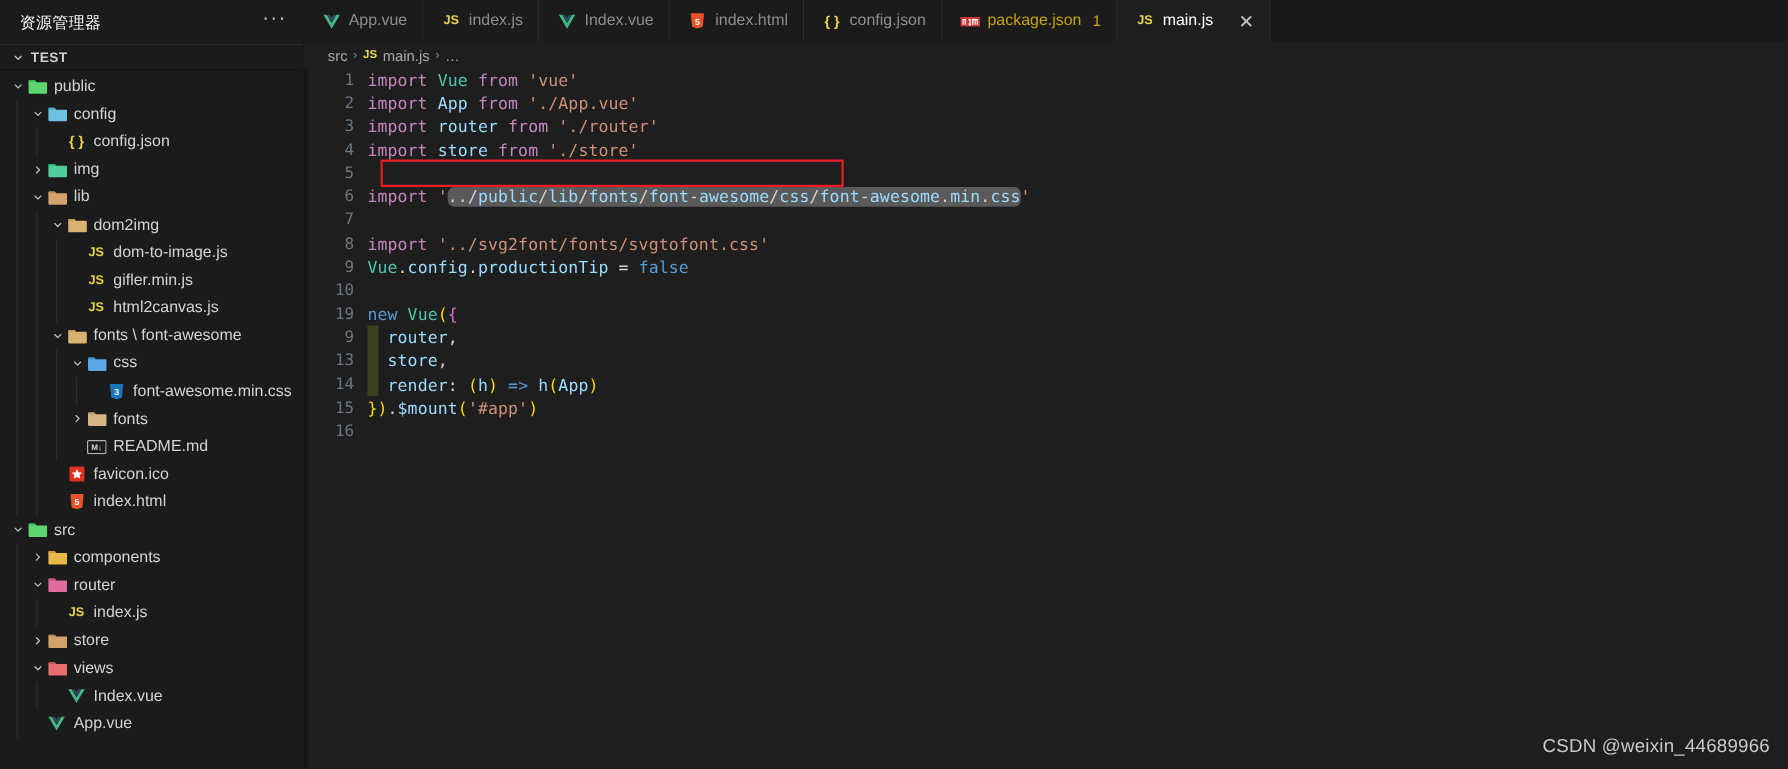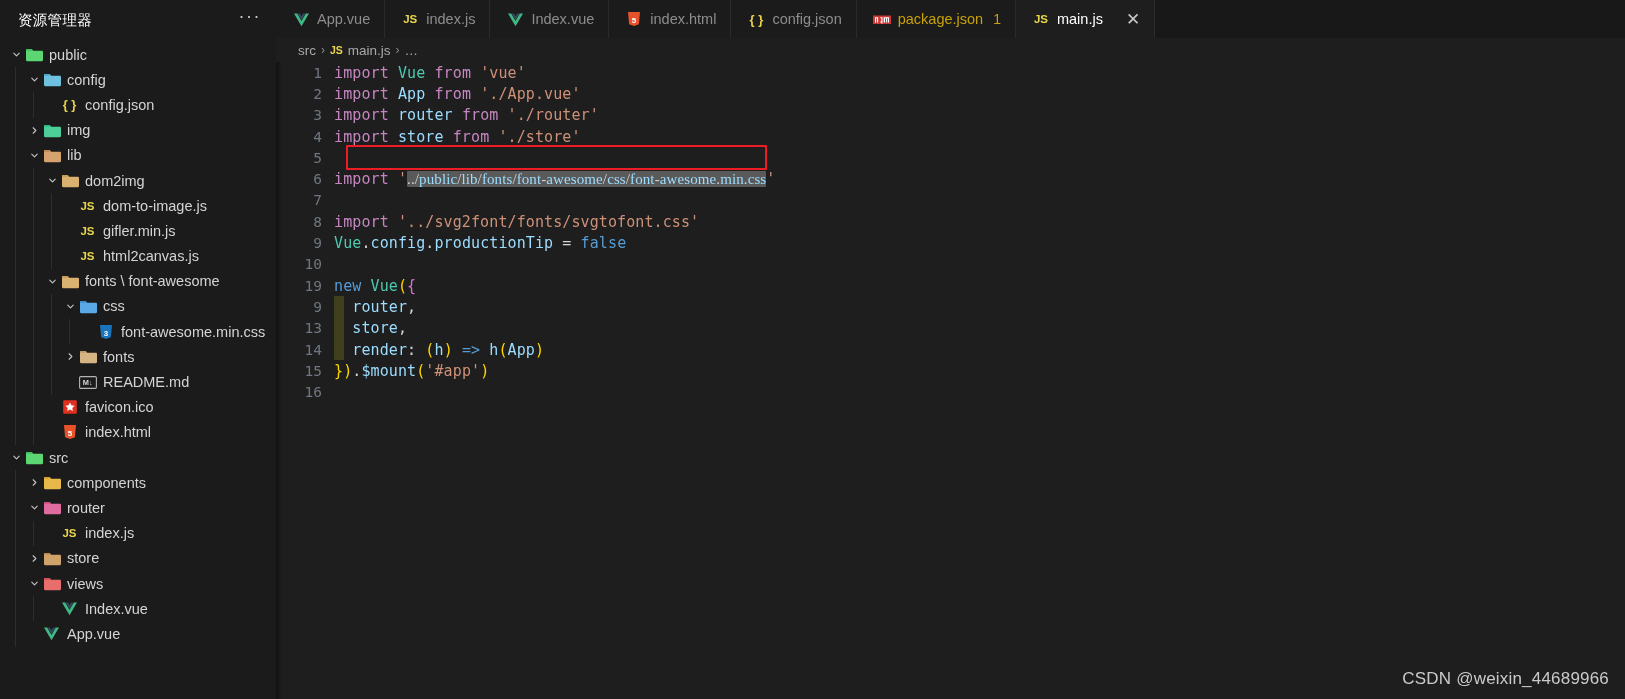--- a/index.html
+++ b/index.html
@@ -232,22 +232,21 @@
   .t-var  { color: #9cdcfe; }   
   .t-str  { color: #ce9178; }   
   .t-blue { color: #569cd6; }   
   .t-cls  { color: #4ec9b0; }   
   .t-p1   { color: #ffd700; }   
   .t-p2   { color: #da70d6; }   
   .t-plain{ color: #d4d4d4; }
 
   .hl-find {
     background: #5a5a5a;
-    border-radius: 1px;
-    font-family: Liberation Serif, serif;
+    border-radius: 6px;
   }
 
   .redbox {
     position: absolute;
     border: 2px solid #ee1c25;
     pointer-events: none;
     border-radius: 1px;
     z-index: 30;
   }
 
@@ -283,20 +282,28 @@
 
 <div id="app">
 
   <div class="sidebar">
 
     <div class="sidebar-header">
       <span class="sidebar-title">资源管理器</span>
       <span class="sidebar-dots">···</span>
     </div>
 
+    <div class="section-header">
+      <span class="twisty">
+        <svg width="11" height="11" viewBox="0 0 16 16">
+            <path d="M4 6l4 4 4-4" stroke="#c5c5c5" stroke-width="1.6" fill="none" stroke-linecap="round" stroke-linejoin="round"></path>
+          </svg>
+      </span>
+      <span class="section-title">TEST</span>
+    </div>
 
     <div class="tree" id="tree">
         <div class="row" style="padding-left: 8px;">
           <span class="twisty">
             <svg width="11" height="11" viewBox="0 0 16 16">
               <path d="M4 6l4 4 4-4" stroke="#c5c5c5" stroke-width="1.6" fill="none" stroke-linecap="round" stroke-linejoin="round"></path>
             </svg>
           </span>
           <span class="ficon">
             <svg width="18" height="15" viewBox="0 0 18 15">

